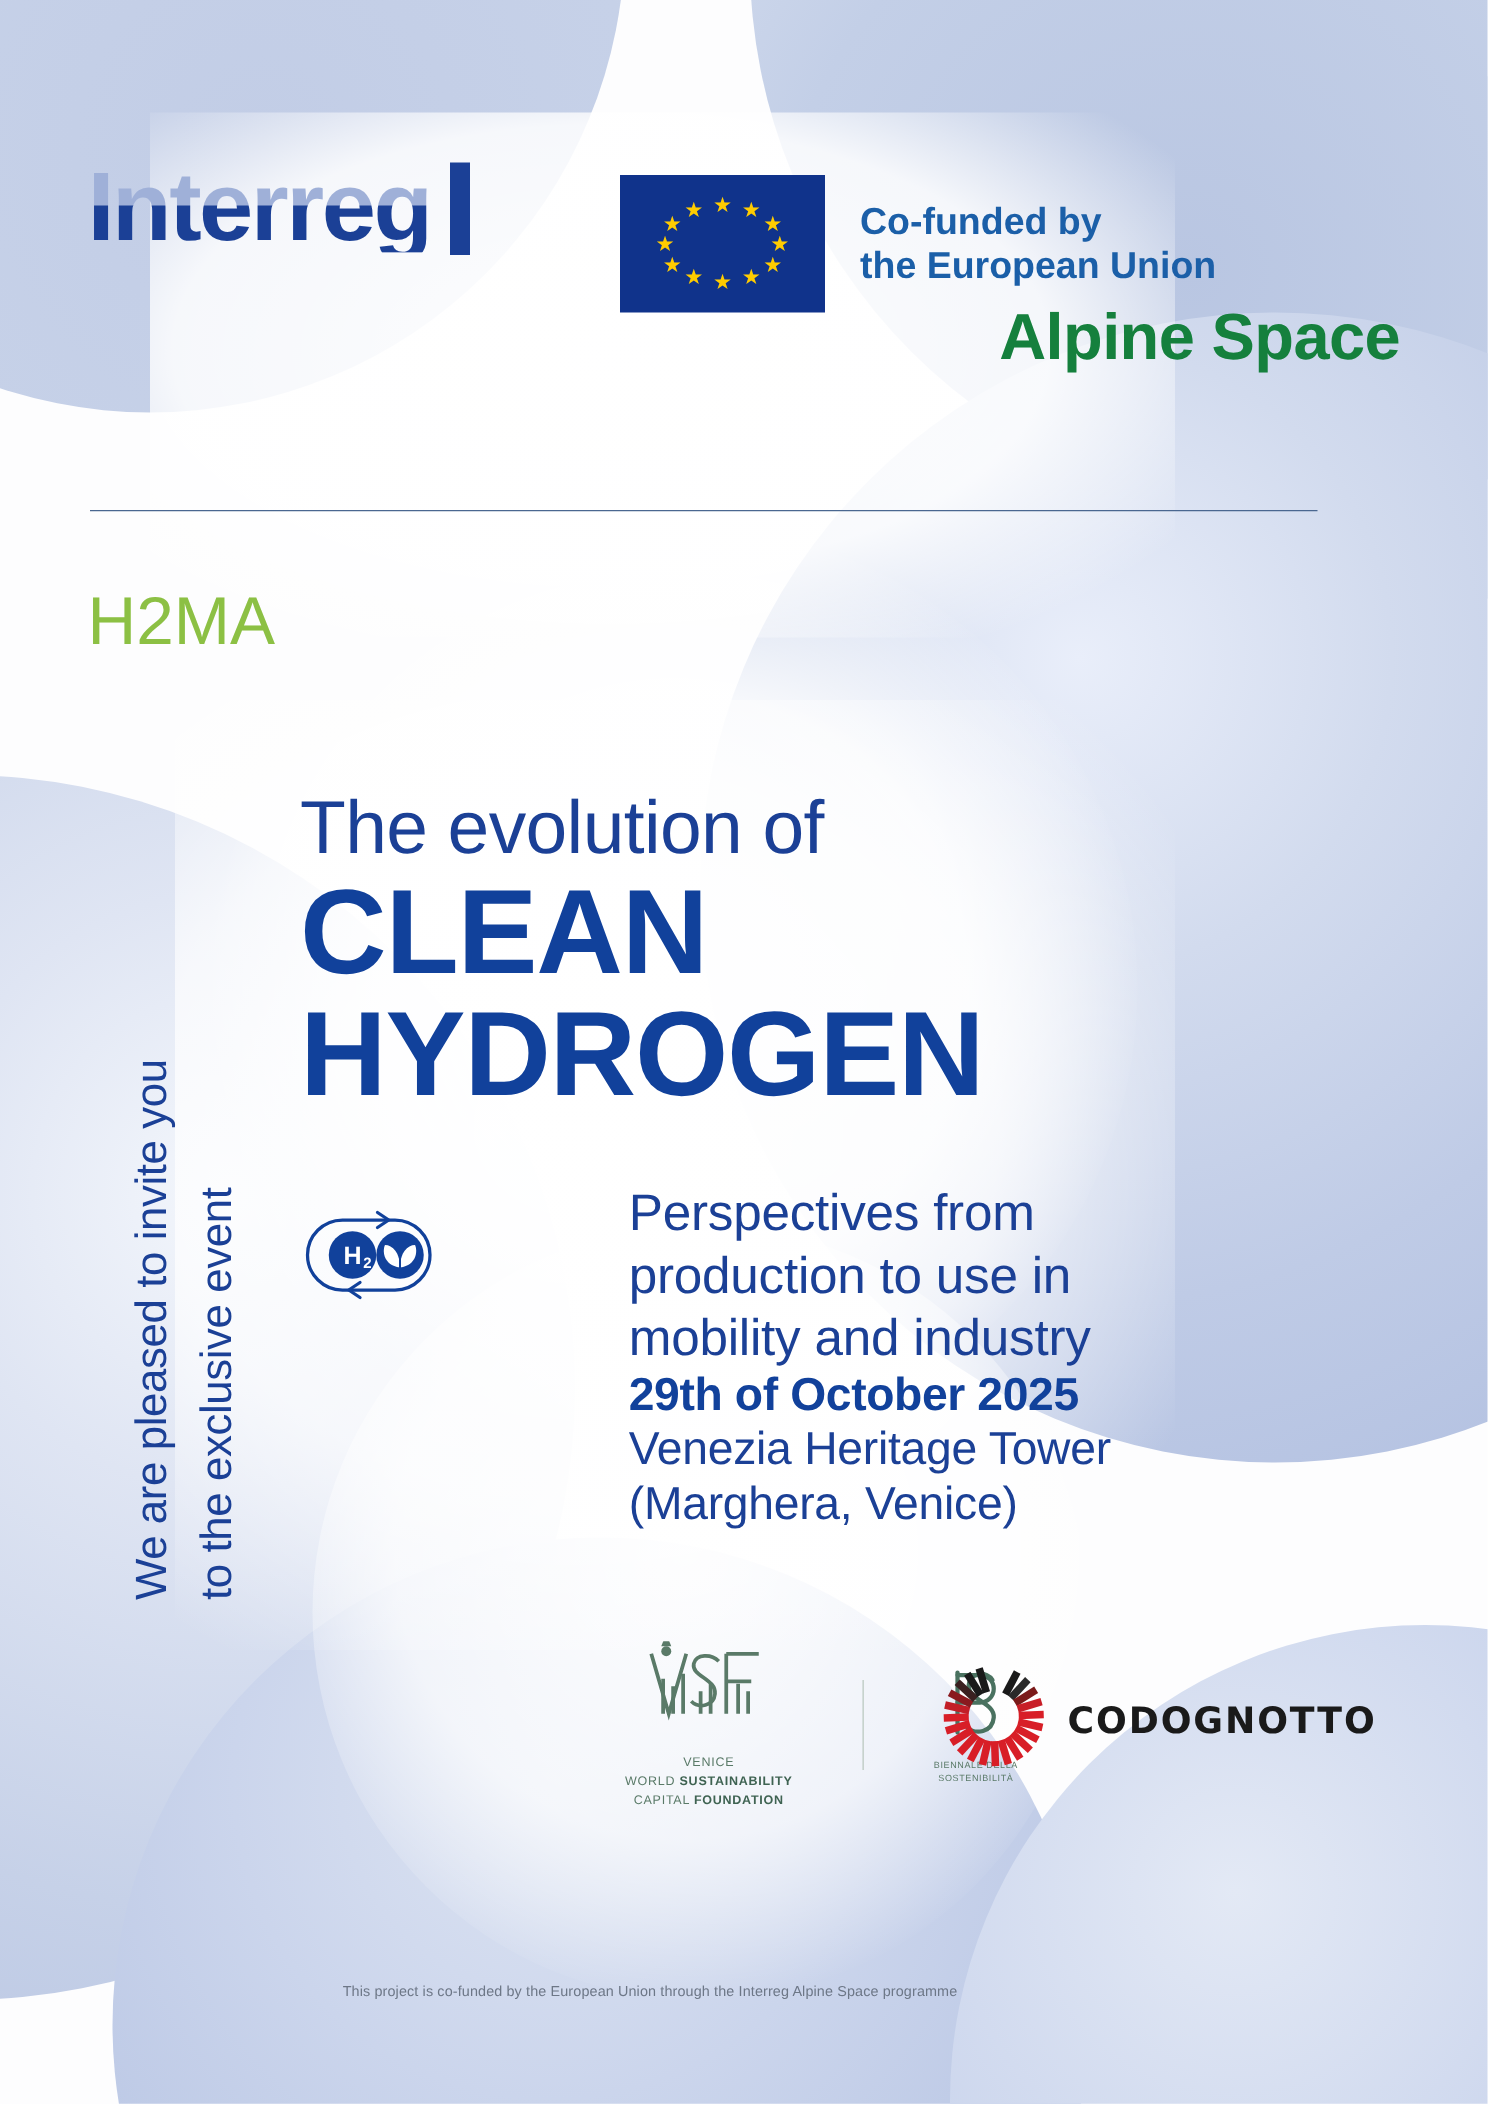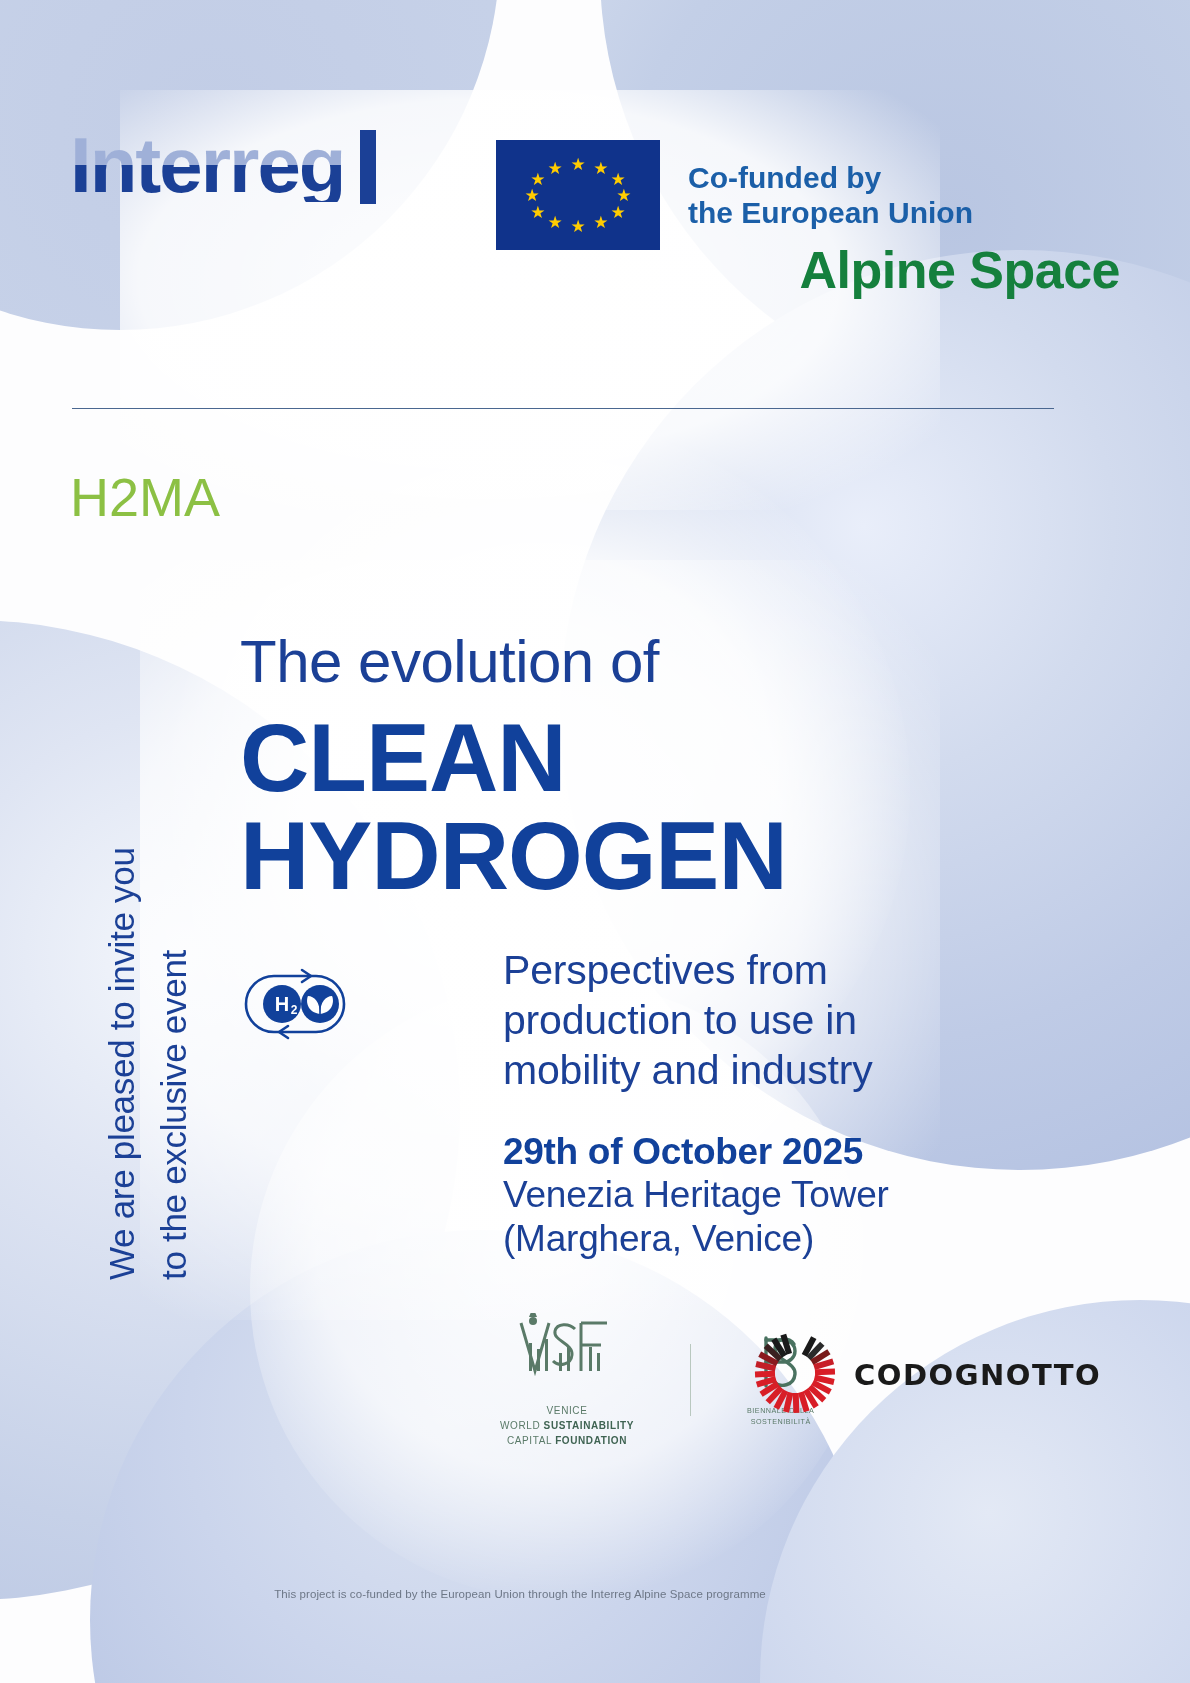--- a/index.html
+++ b/index.html
@@ -138,35 +138,34 @@
   .vtext.l2{left:96px;}
 
   
   .title-wrap{position:absolute;left:240px;top:630px;width:860px;}
   .t-pre{
     font-size:60px;color:#1b4096;font-weight:300;line-height:1.05;
     letter-spacing:-0.5px;
   }
   .t-main{
     font-size:96px;color:#11419b;font-weight:bold;line-height:1.02;
-    letter-spacing:-1px;margin-top:16px;
+    letter-spacing:-1px;margin-top:4px;
   }
   .t-main .l2{display:block;}
 
   
   .h2icon{position:absolute;left:240px;top:960px;width:110px;height:90px;}
 
   
   .details{position:absolute;left:503px;top:945px;width:520px;}
   .perspective{
     font-size:41px;color:#1b4096;font-weight:300;line-height:1.22;
     letter-spacing:-0.2px;
   }
   .date{
-    margin-top:36px;
     font-size:37px;color:#11419b;font-weight:bold;letter-spacing:-0.3px;
   }
   .venue{
     font-size:37px;color:#1b4096;font-weight:300;line-height:1.2;
     letter-spacing:-0.2px;
   }
 
   
   .logos{
     position:absolute;left:500px;top:1325px;width:560px;height:110px;

